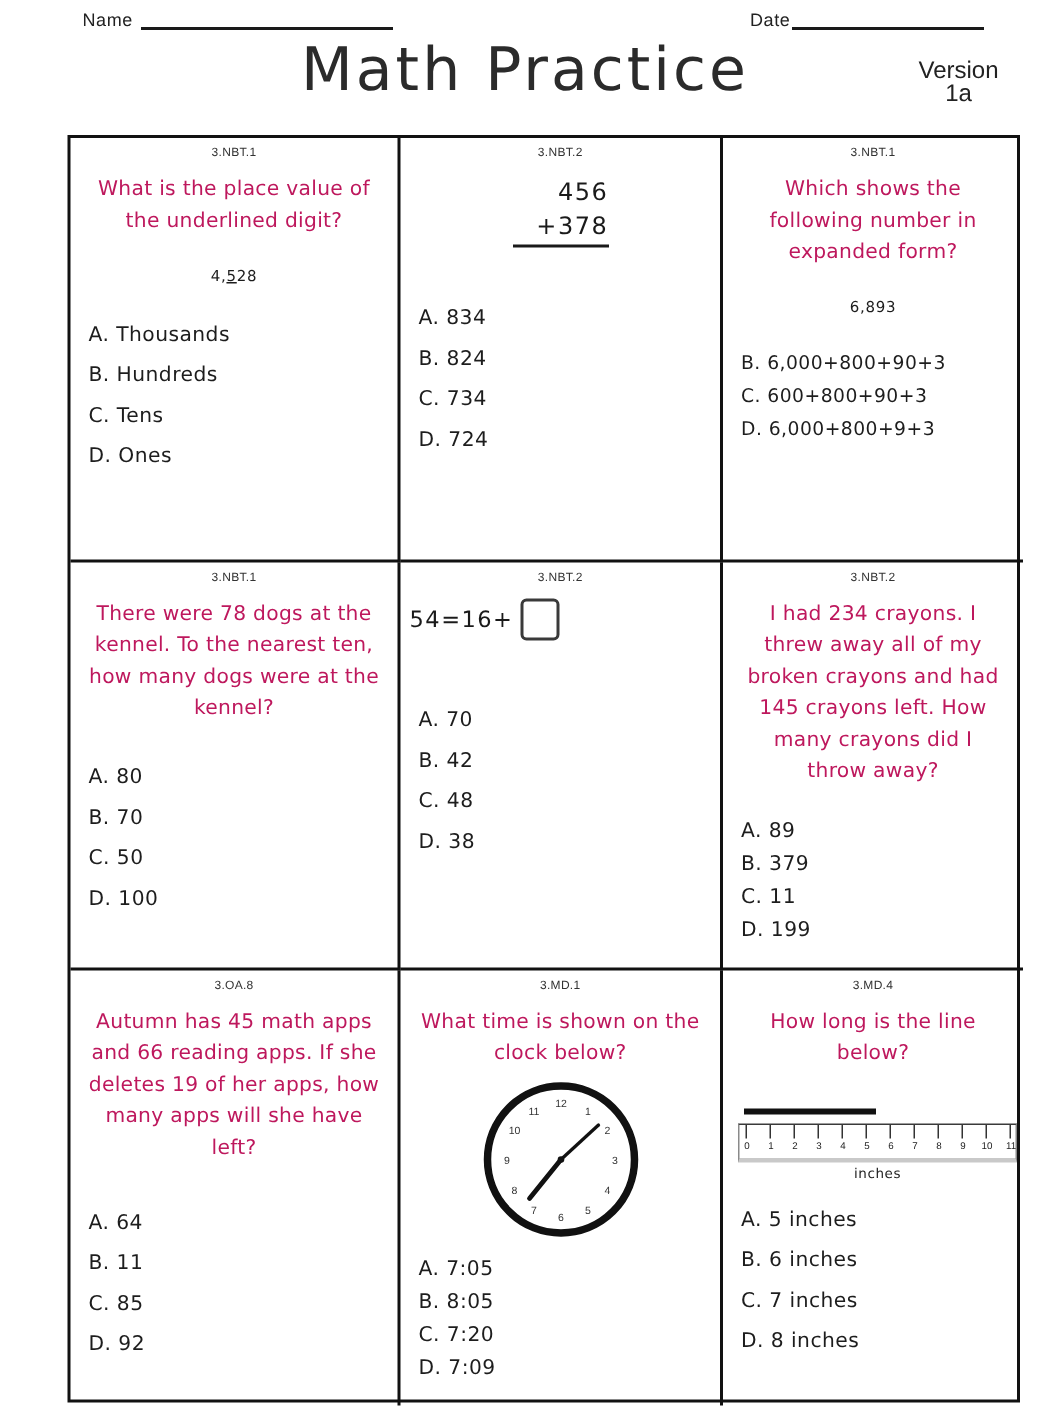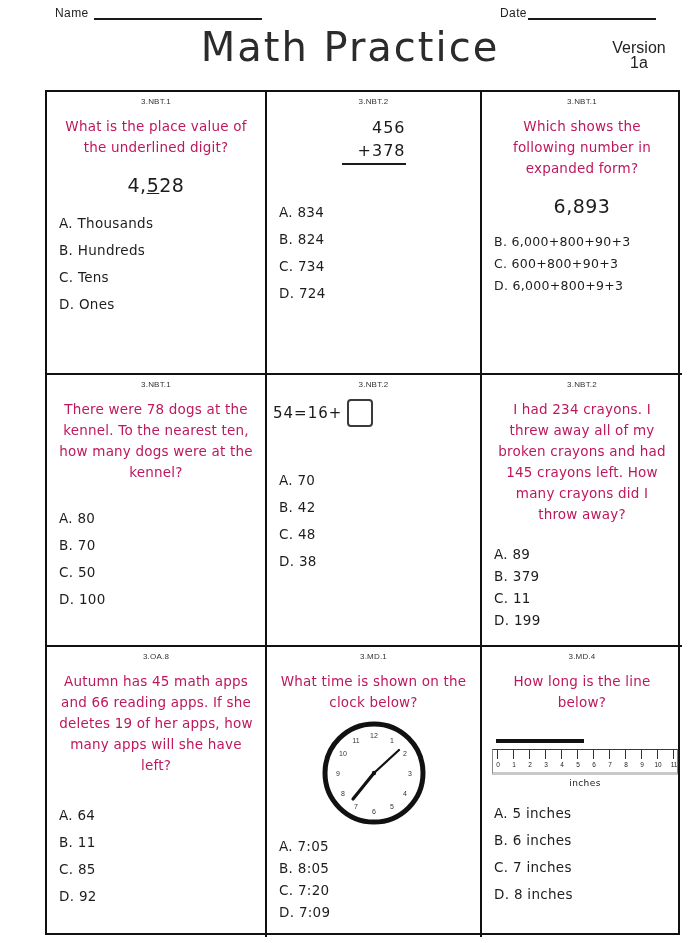--- a/index.html
+++ b/index.html
@@ -117,21 +117,21 @@
     text-align: center;
     font-size: 13.5px;
     line-height: 21px;
     color: #be185d;
     padding: 0 6px;
     font-family: "DejaVu Sans", sans-serif;
     letter-spacing: .2px;
   }
   .stimulus {
     text-align: center;
-    font-size: 19px;
+    font-size: 10px;
     line-height: 22px;
     margin-top: 16px;
     color: #1d1d1d;
     font-family: "DejaVu Sans", sans-serif;
     letter-spacing: .5px;
   }
   .stimulus .uline { text-decoration: underline; }
 
   
   .vert-sum {

